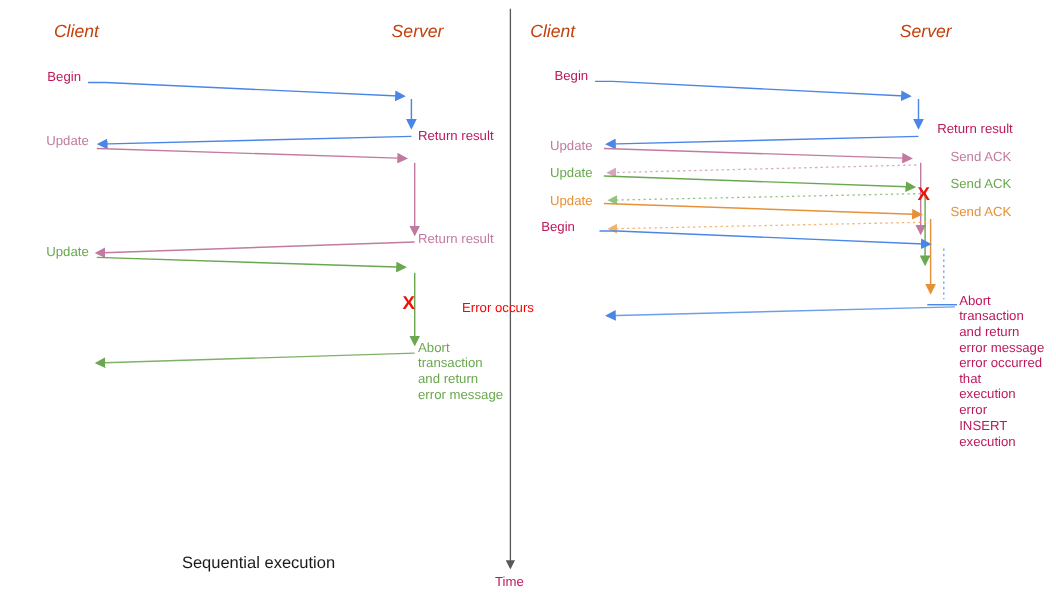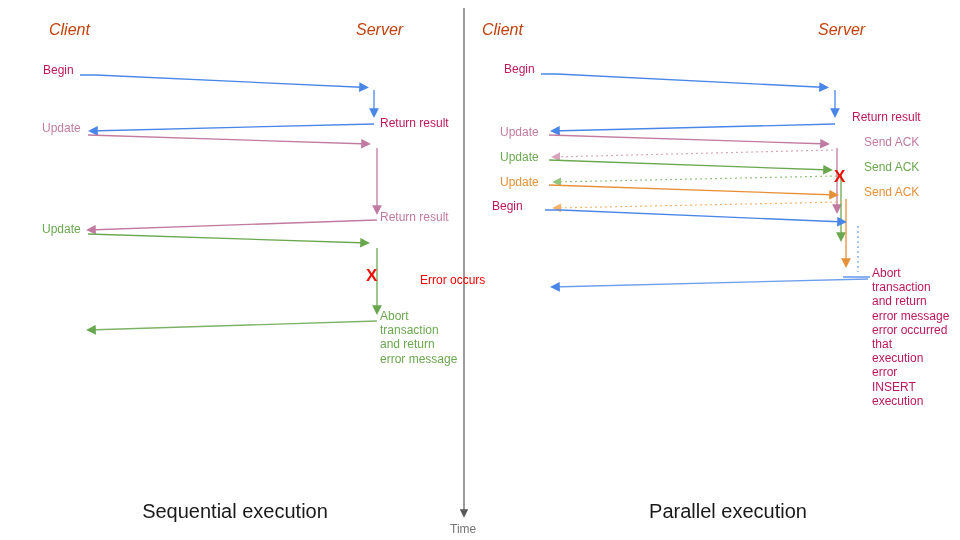--- a/index.html
+++ b/index.html
@@ -7,23 +7,23 @@
          font-family:"Liberation Sans", sans-serif;}
   #wires{position:absolute;left:0;top:0;}
   .lbl{position:absolute;font-size:12px;line-height:13px;white-space:nowrap;}
   .hdr{font-size:16px;font-style:italic;color:#c2410c;}
   .blue{color:#be185d;}
   .pink{color:#c27ba0;}
   .green{color:#6aa84f;}
   .orange{color:#e69138;}
   .red{color:#ff0000;}
   .xmark{font-size:17px;font-weight:bold;color:#ee1208;}
-  .title{font-size:20px;color:#1a1a1a;text-align:center;}
+  .title{font-size:15px;color:#1a1a1a;text-align:center;}
   .note{white-space:normal;line-height:14.2px;width:88px;}
-  .timelbl{font-size:12px;color:#737373;}
+  .timelbl{font-size:12px;color:#be185d;}
 </style>
 </head>
 <body>
 
 <div id="stage">
 
   <svg id="wires" width="960" height="540" viewBox="0 0 960 540">
     <defs>
       <marker id="ar-blue" viewBox="0 0 10 10" refX="8" refY="5" markerWidth="7.5" markerHeight="7.5" orient="auto-start-reverse">
         <path d="M0,0 L10,5 L0,10 z" fill="#4a86e8"></path>
@@ -136,17 +136,16 @@
     <div>and return</div>
     <div>error message</div>
     <div>error occurred</div>
     <div>that</div>
     <div>execution</div>
     <div>error</div>
     <div>INSERT</div>
     <div>execution</div>
   </div>
 
-  <div class="lbl title" style="left:628px;top:505px;width:200px;">Parallel execution</div>
 
   <div class="lbl timelbl" style="left:450px;top:523px;">Time</div>
 
 </div>
 
 </body></html>

